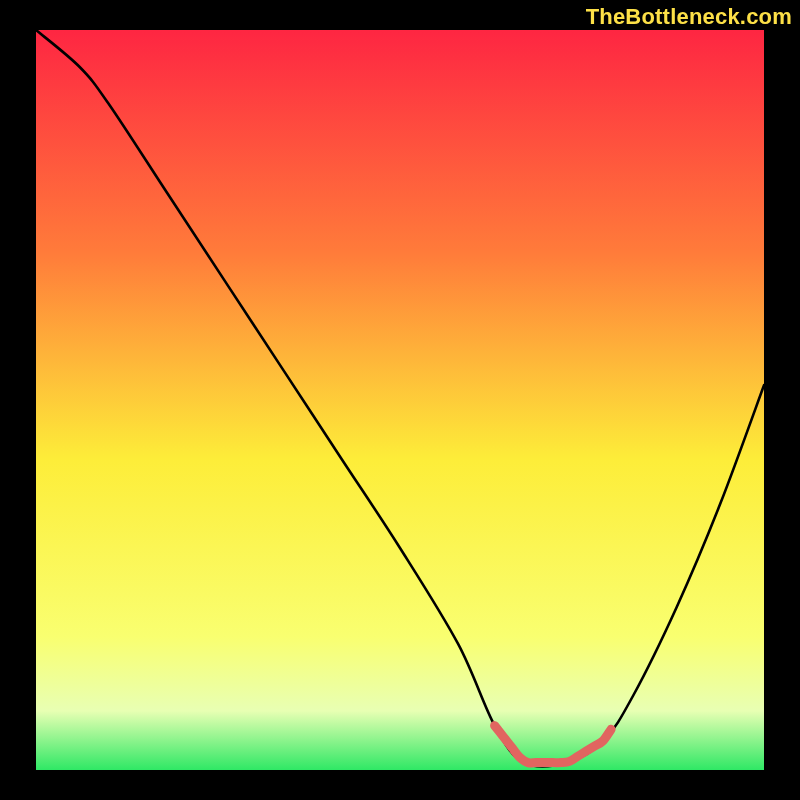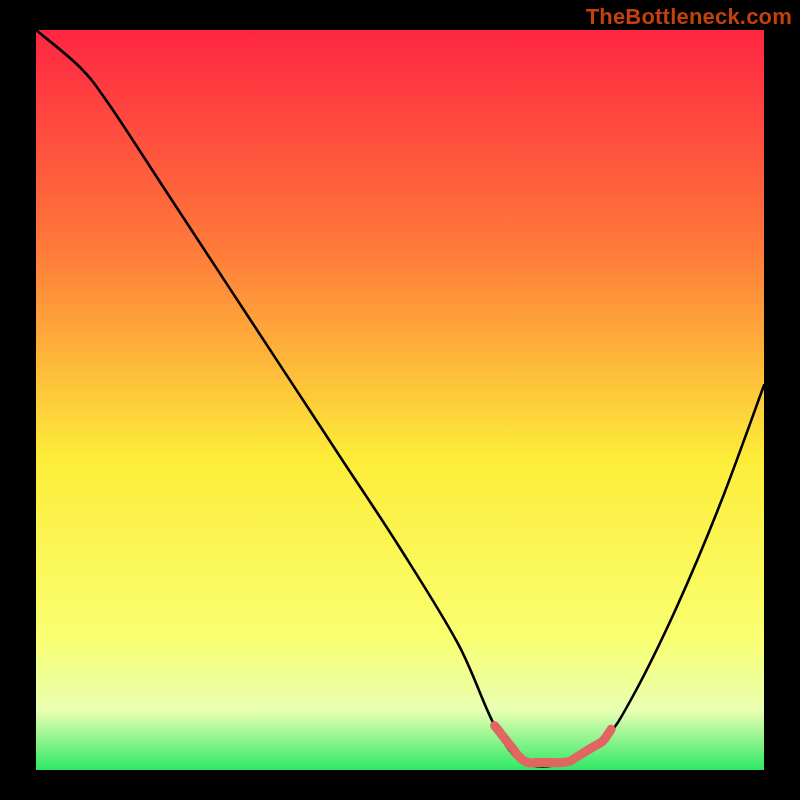--- a/index.html
+++ b/index.html
@@ -16,21 +16,21 @@
     height: 800px;
     background: #000;
   }
   .watermark {
     position: absolute;
     top: 4px;
     right: 8px;
     font-family: Arial, Helvetica, sans-serif;
     font-size: 22px;
     font-weight: bold;
-    color: #c2410c;
+    color: #fde047;
     letter-spacing: 0.2px;
   }
   svg {
     position: absolute;
     top: 0;
     left: 0;
   }
 </style>
 </head>
 <body>

